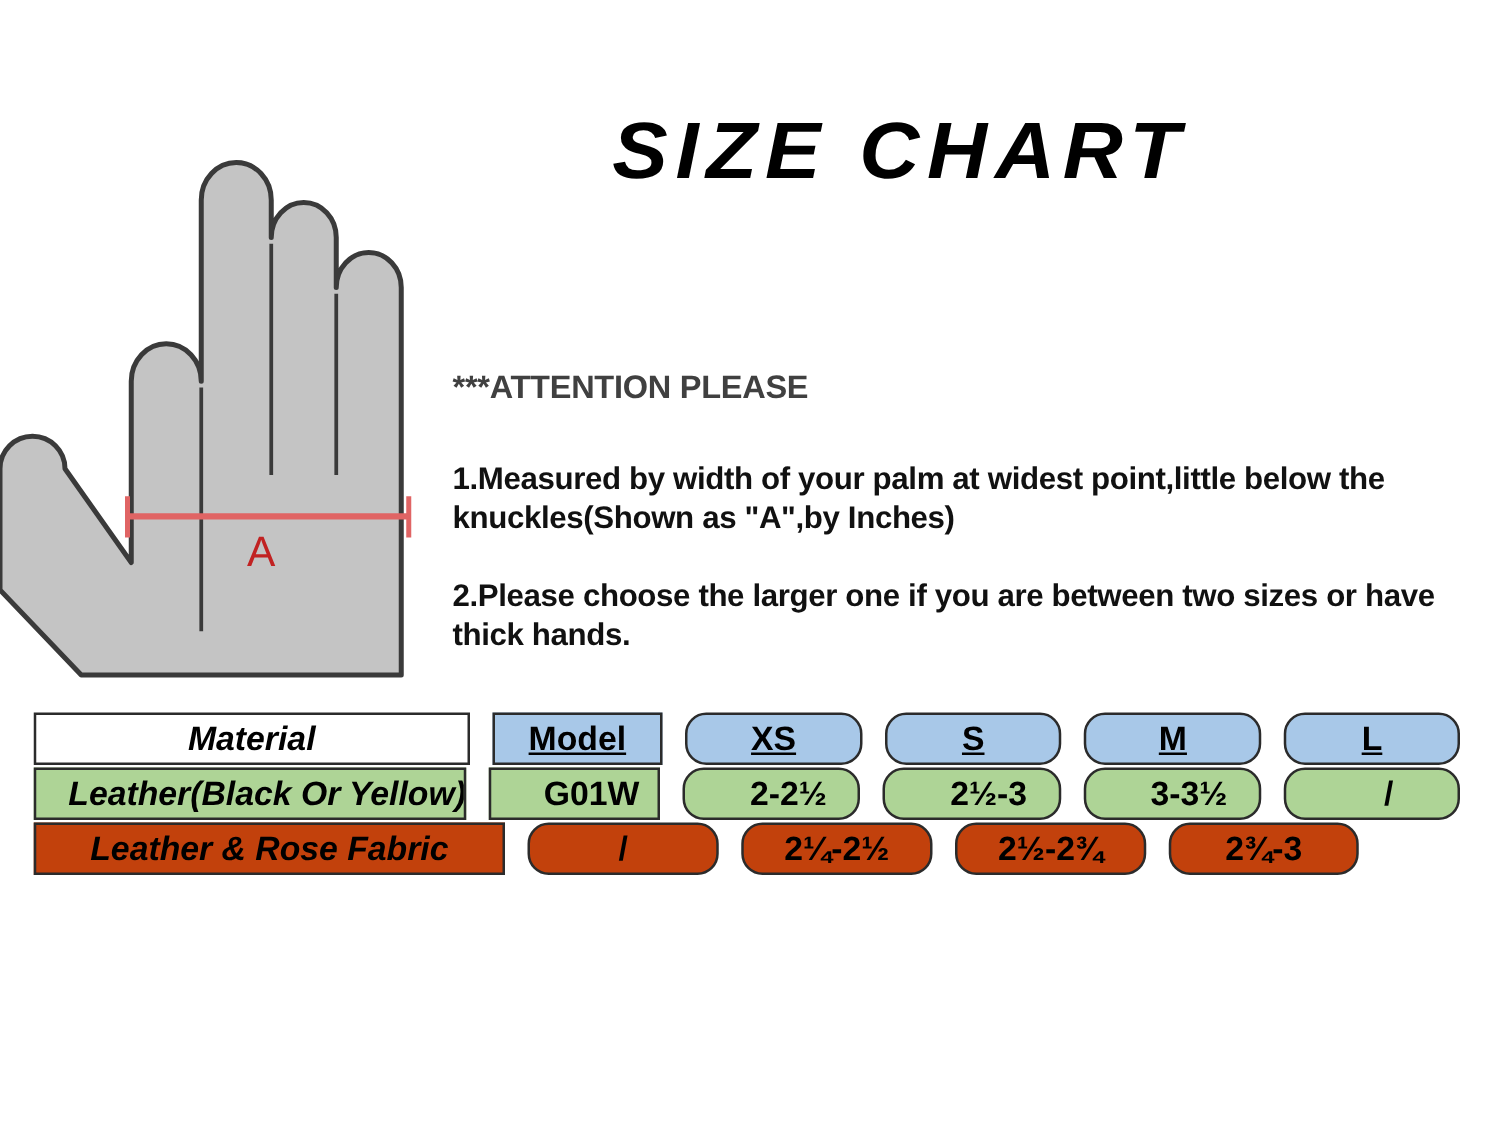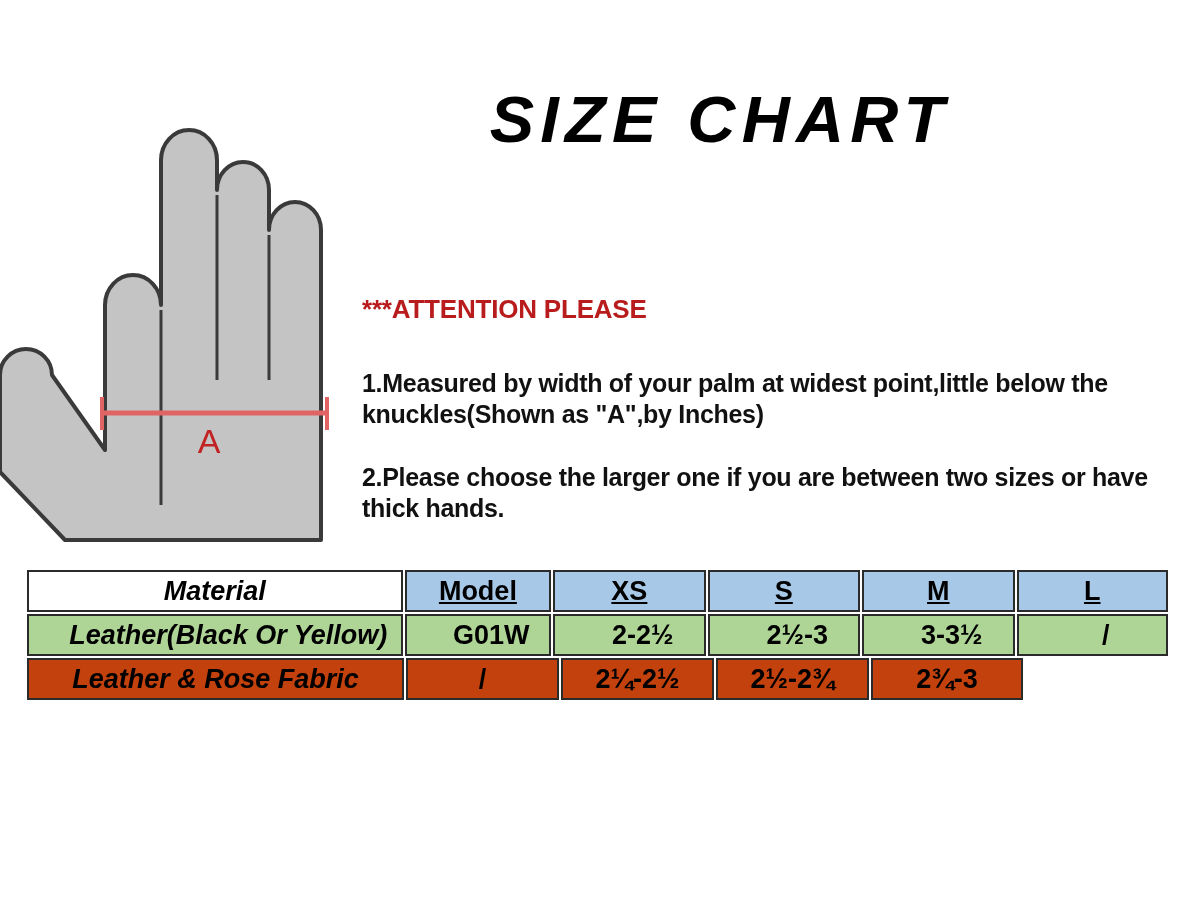--- a/index.html
+++ b/index.html
@@ -49,21 +49,21 @@
   }
   #hand-figure svg { display: block; }
 
   
   #attention-heading {
     position: absolute;
     left: 362px;
     top: 294px;
     font-size: 26px;
     font-weight: bold;
-    color: #b91c1c;
+    color: #404040;
     white-space: nowrap;
     letter-spacing: -0.2px;
   }
   #note-1 {
     position: absolute;
     left: 362px;
     top: 368px;
     width: 842px;
     font-size: 25px;
     font-weight: bold;
@@ -100,27 +100,27 @@
     box-sizing: border-box;
     display: flex;
     align-items: center;
     justify-content: center;
     height: 42px;
     font-size: 27px;
     font-weight: bold;
     color: #000000;
     white-space: nowrap;
     overflow: hidden;
-    margin-right: 2px;
+    margin-right: 18px;
   }
   .t-cell:last-child { margin-right: 0; }
 
   .col-material { width: 377px; }
   .col-model    { width: 147px; }
-  .col-size     { width: 153px; }
+  .col-size     { width: 153px; border-radius: 17px; }
   .col-size.last{ width: 152px; }
 
   .italic-label { font-style: italic; }
 
   .bg-white { background: #ffffff; }
   .bg-blue  { background: #a8c8e8; text-decoration: underline; }
   .bg-green { background: #aed496; padding-left: 27px; }
   .bg-pink  { background: #c2410c; }
 </style>
 </head>

